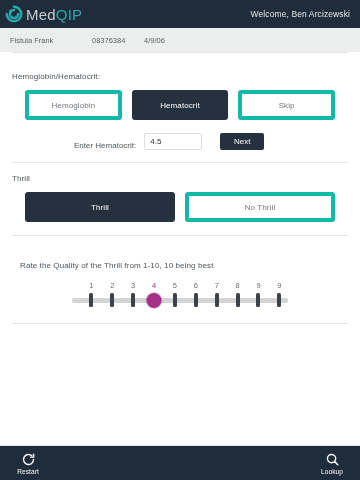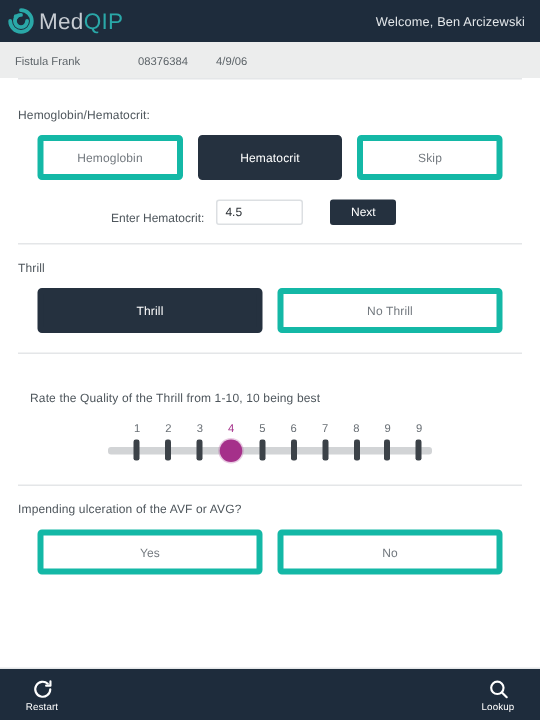--- a/index.html
+++ b/index.html
@@ -299,27 +299,20 @@
             <div class="tick" style="left: 76.6667%;"></div>
             <div class="tick" style="left: 86.3333%;"></div>
             <div class="tick" style="left: 96%;"></div>
           </div>
         <div class="thumb" id="slider-thumb" style="left: 38%; background: rgb(165, 48, 138);"></div>
       </div>
     </div>
 
     <div class="rule" style="margin-top:12px;"></div>
 
-    <div class="section" style="padding-top:2px;">
-      <div class="q-label">Impending ulceration of the AVF or AVG?</div>
-      <div class="btn-row">
-        <button class="choice">Yes</button>
-        <button class="choice">No</button>
-      </div>
-    </div>
 
   </div>
 
   <div class="rule"></div>
 
   <div class="bottombar">
     <div class="bb-item">
       <span>
         <svg width="15" height="15" viewBox="0 0 24 24" aria-hidden="true">
           <path d="M20 12a8 8 0 1 1-2.6-5.9" fill="none" stroke="#ffffff" stroke-width="2.3" stroke-linecap="round"></path>

